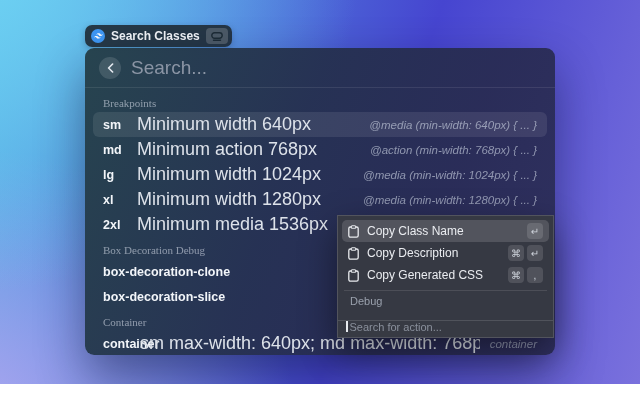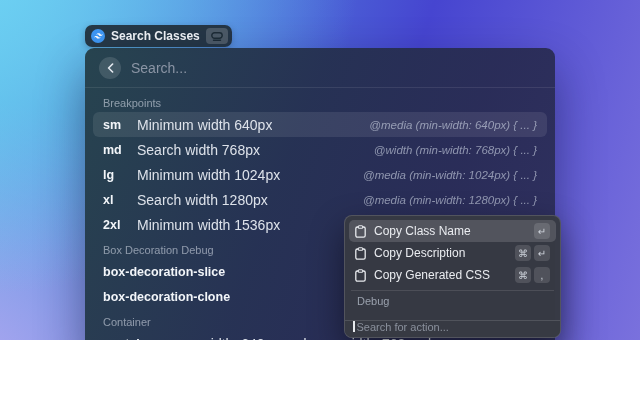--- a/index.html
+++ b/index.html
@@ -1,20 +1,20 @@
 <!DOCTYPE html>
 <html><head>
 <meta charset="utf-8">
 <style>
   * { margin: 0; padding: 0; box-sizing: border-box; }
   html, body { width: 640px; height: 400px; overflow: hidden; }
   body { font-family: "Liberation Sans", sans-serif; }
 
   .stage {
-    position: relative; width: 640px; height: 340px; overflow: hidden;
+    position: relative; width: 640px; height: 384px; overflow: hidden;
     background-color: #4745d0;
     background-image:
       radial-gradient(620px 520px at -4% -8%, #6ed2f3 0%, rgba(110,210,243,0) 62%),
       radial-gradient(560px 470px at -6% 112%, #b2a6f1 0%, rgba(178,166,241,0) 60%),
       linear-gradient(108deg, #58b4e6 0%, #4645d0 58%, #7a71dd 100%);
   }
 
   
   .pill {
     position: absolute; left: 85px; top: 25px; height: 22px;
@@ -47,41 +47,41 @@
     border-bottom: 1px solid rgba(255,255,255,0.09);
   }
   .back-btn {
     width: 22px; height: 22px; border-radius: 50%;
     background: rgba(255,255,255,0.13);
     display: flex; align-items: center; justify-content: center; cursor: pointer;
     flex: 0 0 auto;
   }
   .search-input {
     flex: 1; background: transparent; border: none; outline: none;
-    color: #e9edf3; font-size: 14px; font-family: "Liberation Sans", sans-serif;
+    color: #e9edf3; font-size: 19px; font-family: "Liberation Sans", sans-serif;
   }
   .search-input::placeholder { color: #8b95a5; }
 
   .list { padding: 2px 8px 6px; }
   .section-header {
-    font-size: 11px; color: rgba(225,232,243,0.55); margin: 7px 10px 3px;
+    font-size: 11px; color: rgba(225,232,243,0.55); margin: 7px 10px 3px; font-family: Liberation Serif, serif;
   }
   .row {
     height: 25px; display: flex; align-items: center; gap: 10px;
     padding: 4px 10px; border-radius: 6px; white-space: nowrap; overflow: hidden;
   }
   .row.selected { background: rgba(255,255,255,0.09); }
   .row-label { font-size: 12.5px; font-weight: 700; color: #f2f5f9; min-width: 24px; }
-  .row-desc  { font-size: 14px; color: #dde2ea; overflow: hidden; }
+  .row-desc  { font-size: 18px; color: #dde2ea; overflow: hidden; }
   .row-code  { margin-left: auto; font-size: 11.5px; color: rgba(205,213,228,0.62); font-style: italic; }
 
   
   .action-menu {
-    position: absolute; left: 344px; top: 215px; width: 217px; height: 123px;
-    border-radius: 8px; background: rgba(55,58,67,0.985);
+    position: absolute; left: 337px; top: 215px; width: 217px; height: 123px;
+    border-radius: 0; background: rgba(55,58,67,0.985);
     border: 1px solid rgba(255,255,255,0.14);
     box-shadow: 0 14px 34px rgba(0,0,0,0.45);
     display: flex; flex-direction: column; overflow: hidden;
   }
   .menu-list { flex: 1; overflow: hidden; padding: 4px; }
   .menu-item {
     height: 22px; display: flex; align-items: center; gap: 8px;
     padding: 0 6px; border-radius: 5px; color: #eaecf0; font-size: 12px;
   }
   .menu-item.selected { background: rgba(255,255,255,0.14); }
@@ -141,51 +141,51 @@
 
       <div class="section-header">Breakpoints</div>
 
       <div class="row selected">
         <span class="row-label">sm</span>
         <span class="row-desc">Minimum width 640px</span>
         <span class="row-code">@media (min-width: 640px) { ... }</span>
       </div>
       <div class="row">
         <span class="row-label">md</span>
-        <span class="row-desc">Search width 768px</span>
-        <span class="row-code">@width (min-width: 768px) { ... }</span>
+        <span class="row-desc">Minimum action 768px</span>
+        <span class="row-code">@action (min-width: 768px) { ... }</span>
       </div>
       <div class="row">
         <span class="row-label">lg</span>
         <span class="row-desc">Minimum width 1024px</span>
         <span class="row-code">@media (min-width: 1024px) { ... }</span>
       </div>
       <div class="row">
         <span class="row-label">xl</span>
-        <span class="row-desc">Search width 1280px</span>
+        <span class="row-desc">Minimum width 1280px</span>
         <span class="row-code">@media (min-width: 1280px) { ... }</span>
       </div>
       <div class="row">
         <span class="row-label">2xl</span>
-        <span class="row-desc">Minimum width 1536px</span>
+        <span class="row-desc">Minimum media 1536px</span>
         <span class="row-code"></span>
       </div>
 
       <div class="section-header">Box Decoration Debug</div>
 
+      <div class="row">
+        <span class="row-label">box-decoration-clone</span>
+        <span class="row-desc"></span>
+        <span class="row-code"></span>
+      </div>
       <div class="row">
         <span class="row-label">box-decoration-slice</span>
         <span class="row-desc"></span>
         <span class="row-code"></span>
       </div>
-      <div class="row">
-        <span class="row-label">box-decoration-clone</span>
-        <span class="row-desc"></span>
-        <span class="row-code"></span>
-      </div>
 
       <div class="section-header">Container</div>
 
       <div class="row">
         <span class="row-label">container</span>
         <span class="row-desc">sm max-width: 640px; md max-width: 768px; lg max-width: 1024px; xl max-width: 1280...</span>
         <span class="row-code">container</span>
       </div>
 
     </div>

